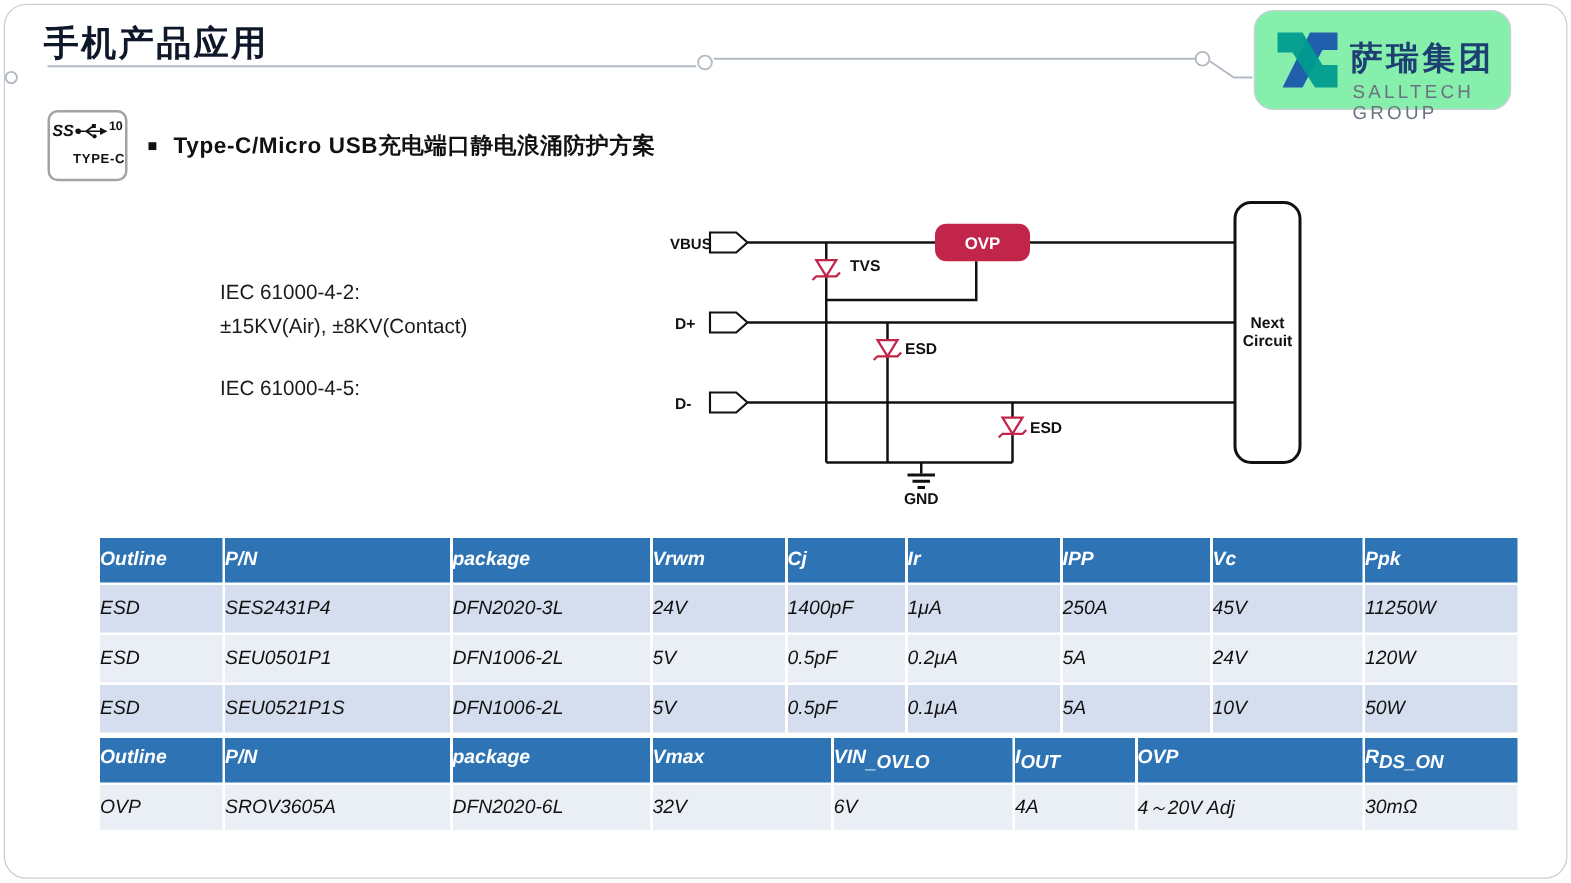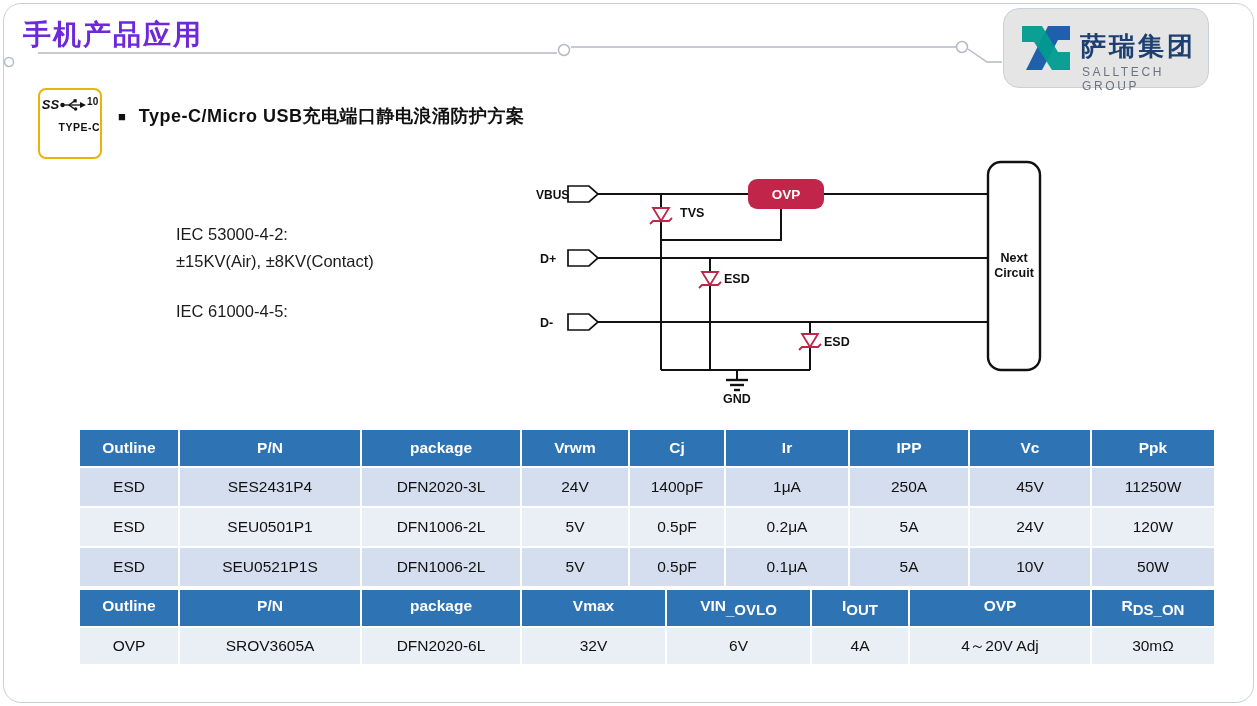--- a/index.html
+++ b/index.html
@@ -1,30 +1,30 @@
 <!DOCTYPE html>
 <html><head>
 <meta charset="utf-8">
 <style>
   * { box-sizing: border-box; margin: 0; padding: 0; }
   body { background:#ffffff; font-family:"Liberation Sans", sans-serif; }
   .stage { position:relative; width:1257px; height:706px; background:#fff; overflow:hidden; }
   .slide-border { position:absolute; inset:3px; border:1.5px solid #C9CFD8; border-radius:18px; pointer-events:none; }
 
   
-  .page-title { position:absolute; left:23px; top:16px; font-size:28px; font-weight:bold; color:#6d28d9; letter-spacing:2px; }
+  .page-title { position:absolute; left:35px; top:16px; font-size:28px; font-weight:bold; color:#0f172a; letter-spacing:2px; }
   .deco { position:absolute; left:0; top:0; }
 
-  .logo-box { position:absolute; left:1003px; top:8px; width:206px; height:80px; border:1.5px solid #C9CFD8; border-radius:16px; background:#e5e5e5; }
+  .logo-box { position:absolute; left:1003px; top:8px; width:206px; height:80px; border:1.5px solid #C9CFD8; border-radius:16px; background:#86efac; }
   .logo-mark { position:absolute; left:14px; top:15px; }
   .logo-cn { position:absolute; left:76px; top:20px; font-size:26px; font-weight:bold; color:#1D3F72; letter-spacing:3px; }
-  .logo-en { position:absolute; left:78px; top:56px; font-size:12px; color:#6B7280; letter-spacing:2.6px; }
-
-  
-  .typec-badge { position:absolute; left:38px; top:88px; width:64px; height:71px; border:2px solid #eab308; border-radius:8px; background:#fff; }
+  .logo-en { position:absolute; left:78px; top:56px; font-size:15px; color:#6B7280; letter-spacing:2.6px; }
+
+  
+  .typec-badge { position:absolute; left:38px; top:88px; width:64px; height:57px; border:2px solid #a3a3a3; border-radius:8px; background:#fff; }
   .typec-top { display:flex; align-items:flex-start; justify-content:center; margin-top:8px; gap:1px; }
   .typec-ss { font-size:13px; font-weight:bold; font-style:italic; color:#111; line-height:13px; }
   .typec-ten { font-size:10px; font-weight:bold; color:#111; line-height:8px; }
   .typec-caption { text-align:right; margin-top:9px; font-size:10.5px; font-weight:bold; color:#111; letter-spacing:0.5px; }
 
   
   .section-heading { position:absolute; left:118px; top:104px; display:flex; align-items:center; gap:13px; }
   .bullet { font-size:13px; color:#111; }
   .heading-text { font-size:18px; font-weight:bold; color:#111; letter-spacing:0.5px; }
 
@@ -32,21 +32,21 @@
   .specs { position:absolute; left:176px; top:221px; font-size:16.5px; line-height:27px; color:#1b1b1b; }
   .specs .group + .group { margin-top:23px; }
 
   
   .diagram { position:absolute; left:525px; top:150px; }
   .diagram text { font-family:"Liberation Sans", sans-serif; }
 
   
   .tables { position:absolute; left:78px; top:428px; width:1136px; }
   table.dtable { border-collapse:collapse; table-layout:fixed; width:1136px; }
-  .dtable th, .dtable td { border:2.5px solid #ffffff; text-align:center; vertical-align:middle; padding:0; font-size:15.5px; color:#111; overflow:hidden; white-space:nowrap; }
+  .dtable th, .dtable td { border:2.5px solid #ffffff; text-align:left; vertical-align:middle; padding:0; font-size:15.5px; color:#111; overflow:hidden; white-space:nowrap;font-style:italic; }
   .dtable th { background:#2E74B5; color:#ffffff; font-weight:bold; }
   .dtable thead tr { height:38px; }
   .t1 tbody tr { height:40px; }
   .t2 tbody tr { height:38px; }
   tr.row-a td { background:#D5DEEE; }
   tr.row-b td { background:#EAEFF6; }
   .hsub { font-size:15px; }
 </style>
 </head>
 <body>
@@ -95,21 +95,21 @@
     <div class="typec-caption">TYPE-C</div>
   </div>
 
   <div class="section-heading">
     <span class="bullet">■</span>
     <span class="heading-text">Type-C/Micro USB充电端口静电浪涌防护方案</span>
   </div>
 
   <div class="specs">
     <div class="group">
-      <p>IEC 53000-4-2:</p>
+      <p>IEC 61000-4-2:</p>
       <p>±15KV(Air), ±8KV(Contact)</p>
     </div>
     <div class="group">
       <p>IEC 61000-4-5:</p>
     </div>
   </div>
 
   <svg class="diagram" width="530" height="270" viewBox="0 0 530 270">
     <g stroke="#111" stroke-width="2" fill="none">
       <path d="M73,44 H223"></path>

